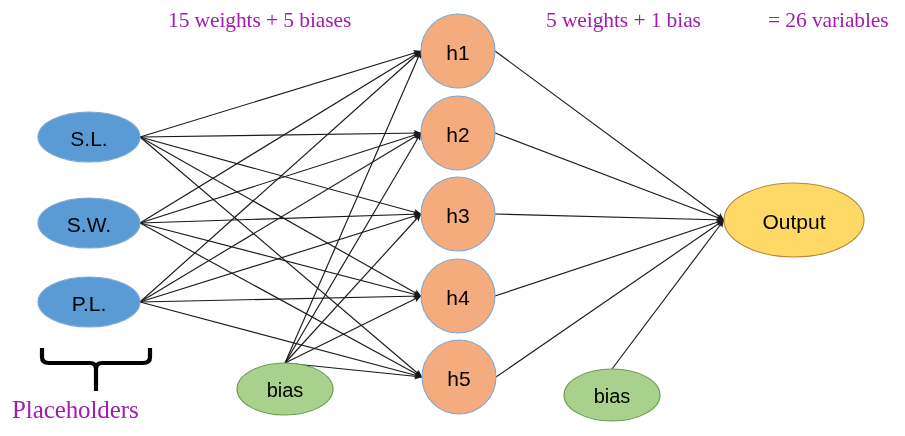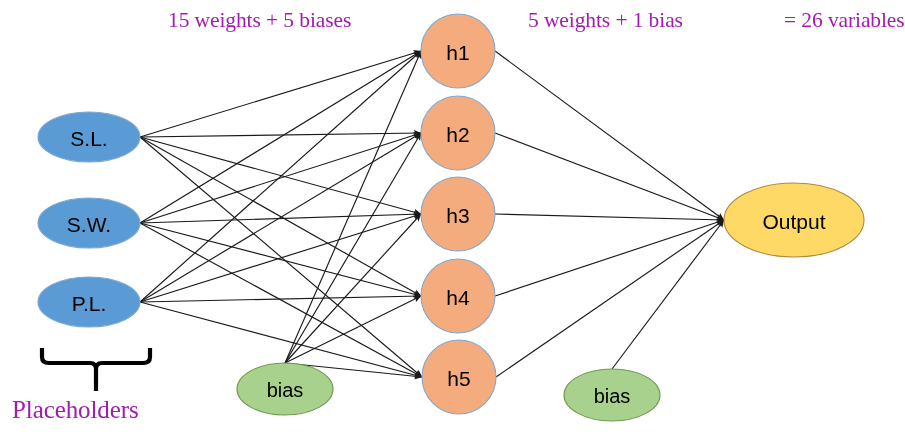--- a/index.html
+++ b/index.html
@@ -53,22 +53,22 @@
   }
   .ann-text {
     position: absolute;
     font-family: Liberation Serif, serif;
     font-size: 21.5px;
     color: #a21caf;
     white-space: nowrap;
     letter-spacing: -0.1px;
   }
   #ann-hidden { left: 168px; top: 8px; }
-  #ann-output { left: 528px; top: 8px; }
-  #ann-total  { left: 784px; top: 8px; }
+  #ann-output { left: 546px; top: 8px; }
+  #ann-total  { left: 768px; top: 8px; }
   #ann-placeholders {
     left: 12px;
     top: 396px;
     font-size: 25px;
   }
   .brace-svg {
     position: absolute;
     left: 38px;
     top: 345px;
     width: 116px;

